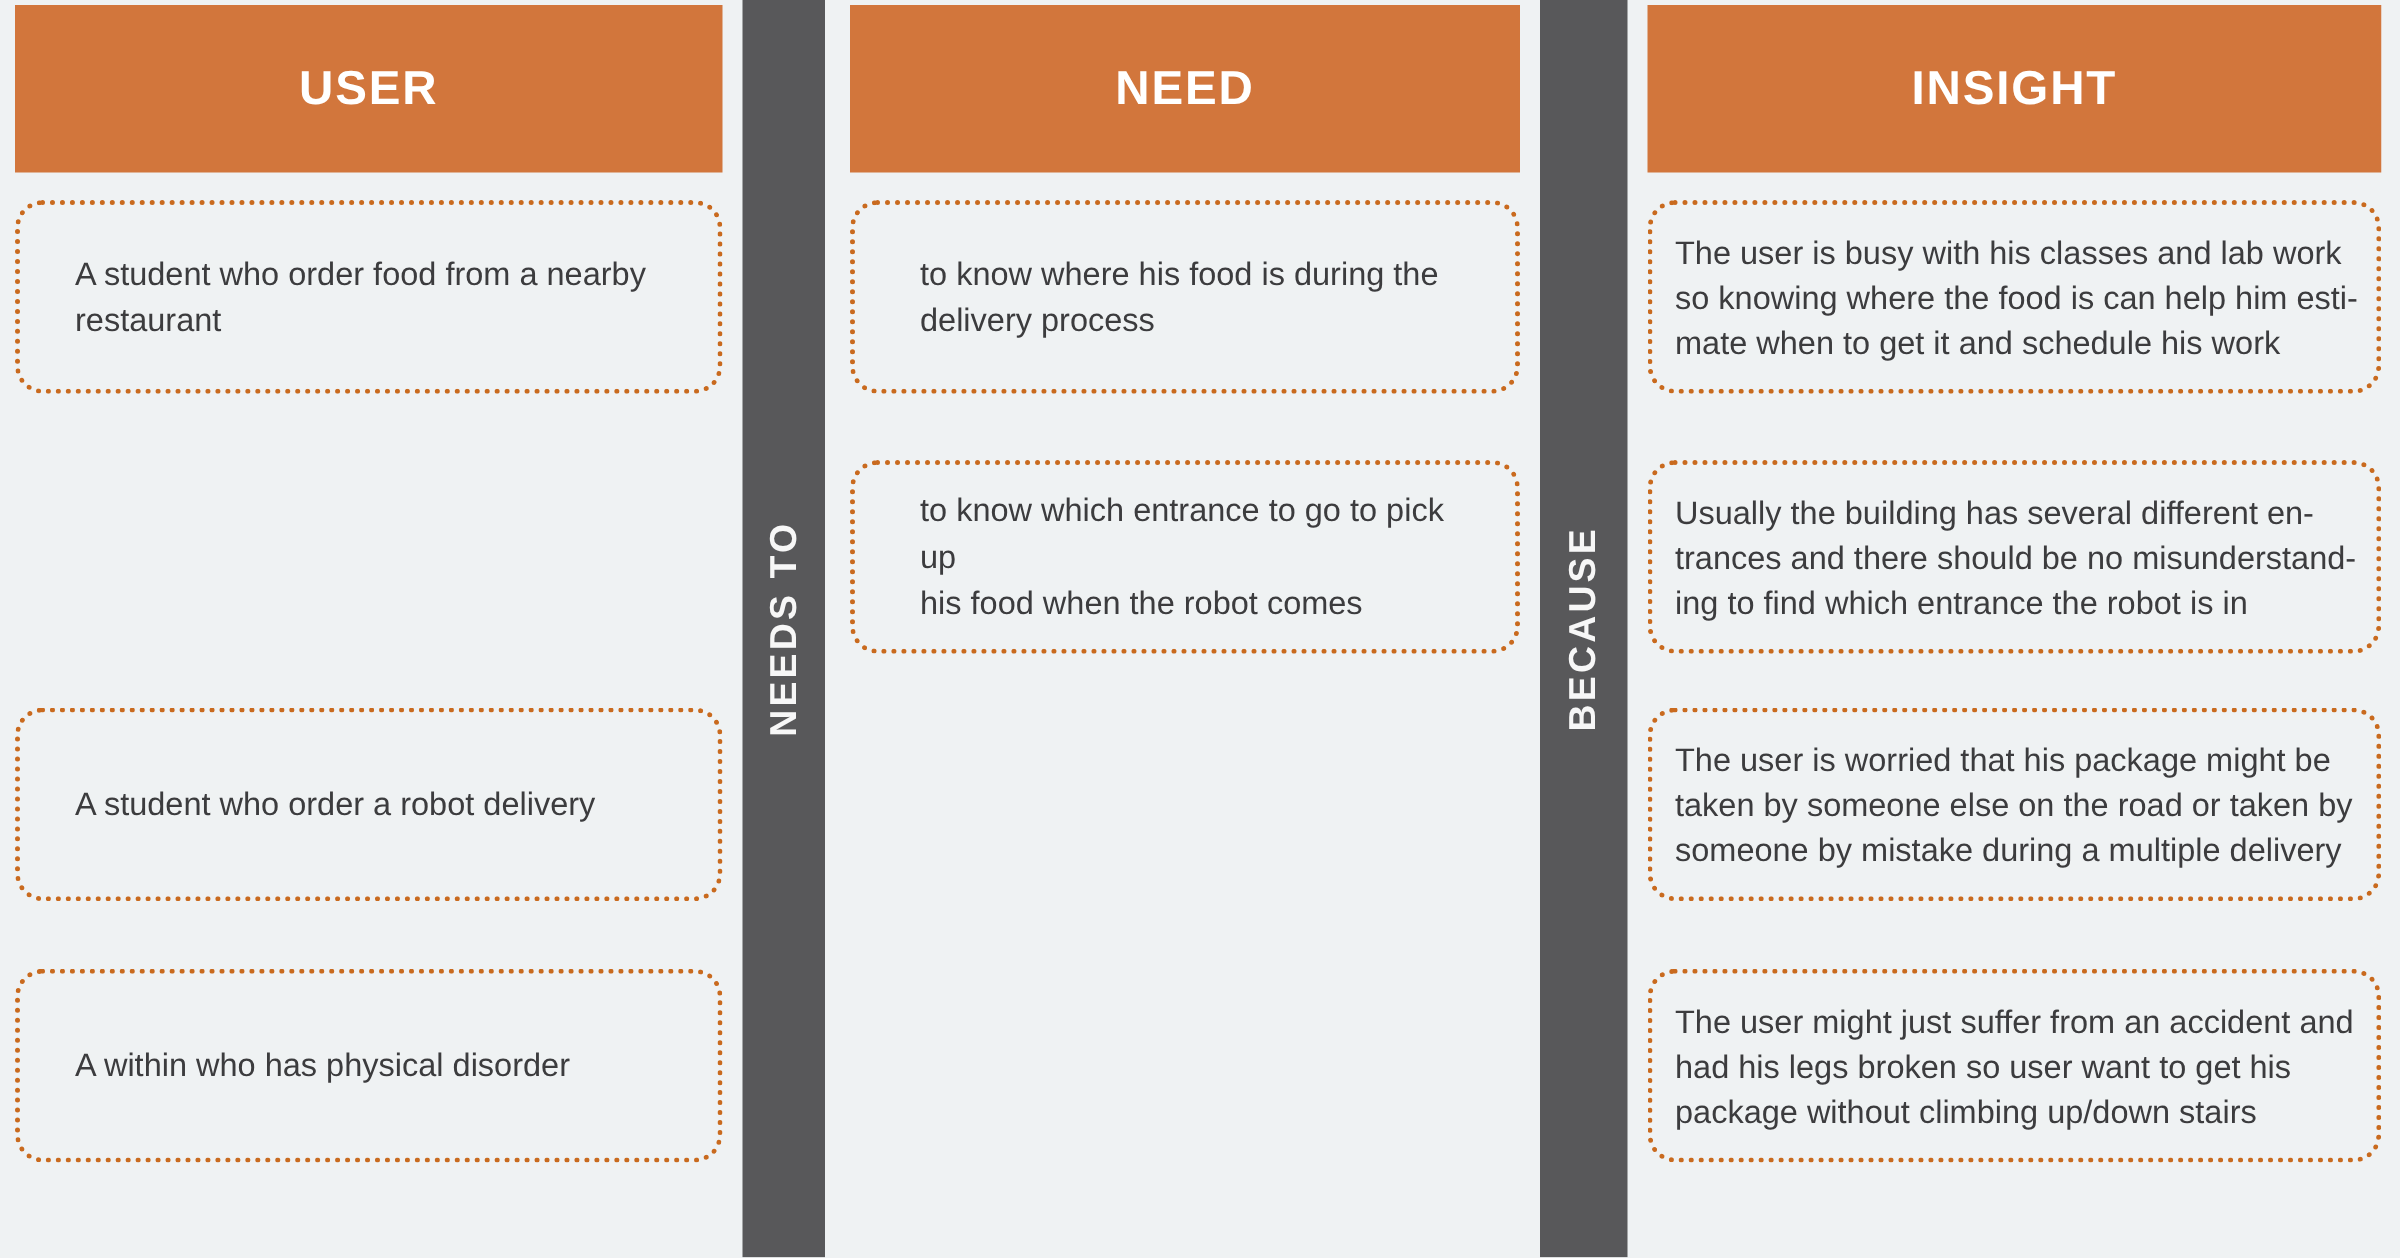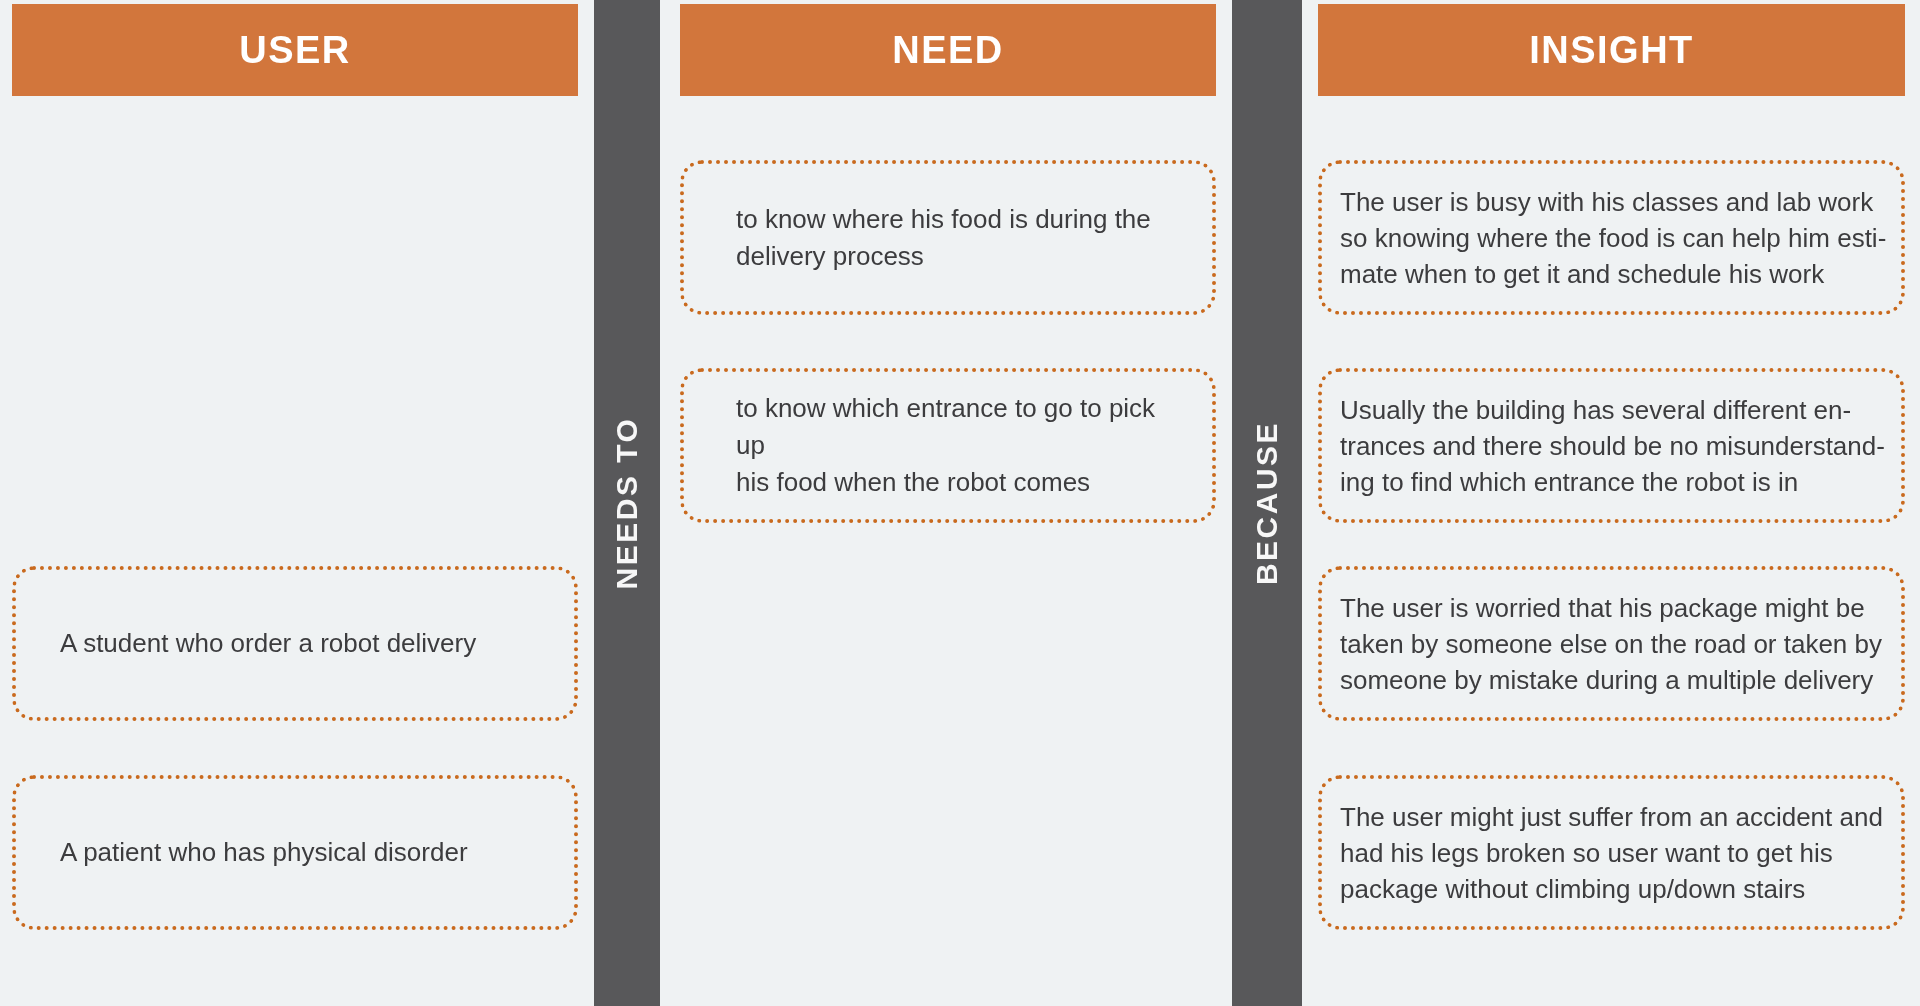--- a/index.html
+++ b/index.html
@@ -18,21 +18,21 @@
   .col { position: absolute; top: 0; height: 1006px; }
   .col-user    { left: 12px;   width: 566px; }
   .col-need    { left: 680px;  width: 536px; }
   .col-insight { left: 1318px; width: 587px; }
 
   .col-header {
     position: absolute;
     top: 4px;
     left: 0;
     right: 0;
-    height: 92px;
+    height: 134px;
     background: #D2763C;
     color: #FFFFFF;
     font-size: 38px;
     font-weight: bold;
     letter-spacing: 1.5px;
     display: flex;
     align-items: center;
     justify-content: center;
   }
 
@@ -82,25 +82,29 @@
 </style>
 </head>
 <body>
 
 <div class="canvas">
 
   <div class="col col-user">
     <div class="col-header">
       <span>USER</span>
     </div>
+    <div class="card row-0">
+      <span>A student who order food from a nearby
+restaurant</span>
+    </div>
     <div class="card row-2">
       <span>A student who order a robot delivery</span>
     </div>
     <div class="card row-3">
-      <span>A patient who has physical disorder</span>
+      <span>A within who has physical disorder</span>
     </div>
   </div>
 
   <div class="vbar vbar-1">
     <span class="vlabel">NEEDS TO</span>
   </div>
 
   <div class="col col-need">
     <div class="col-header">
       <span>NEED</span>

